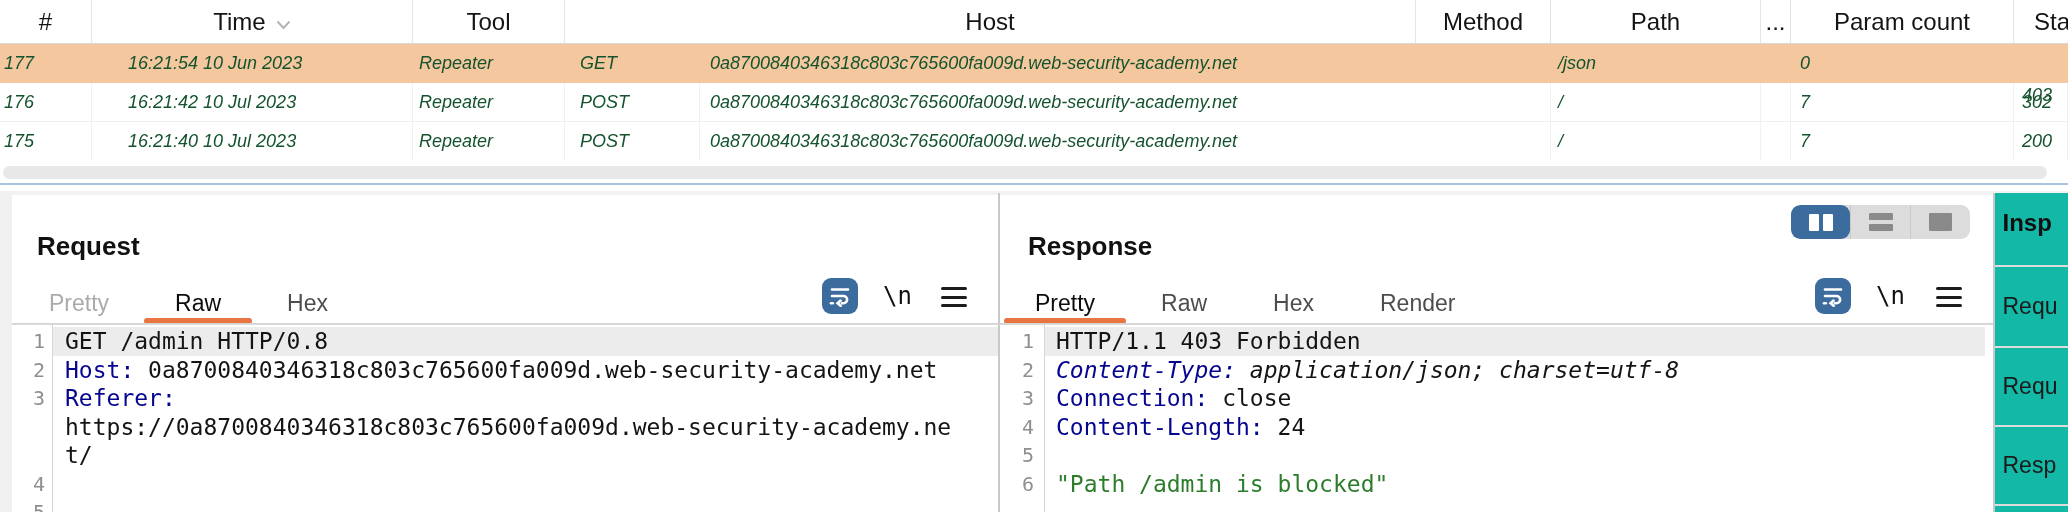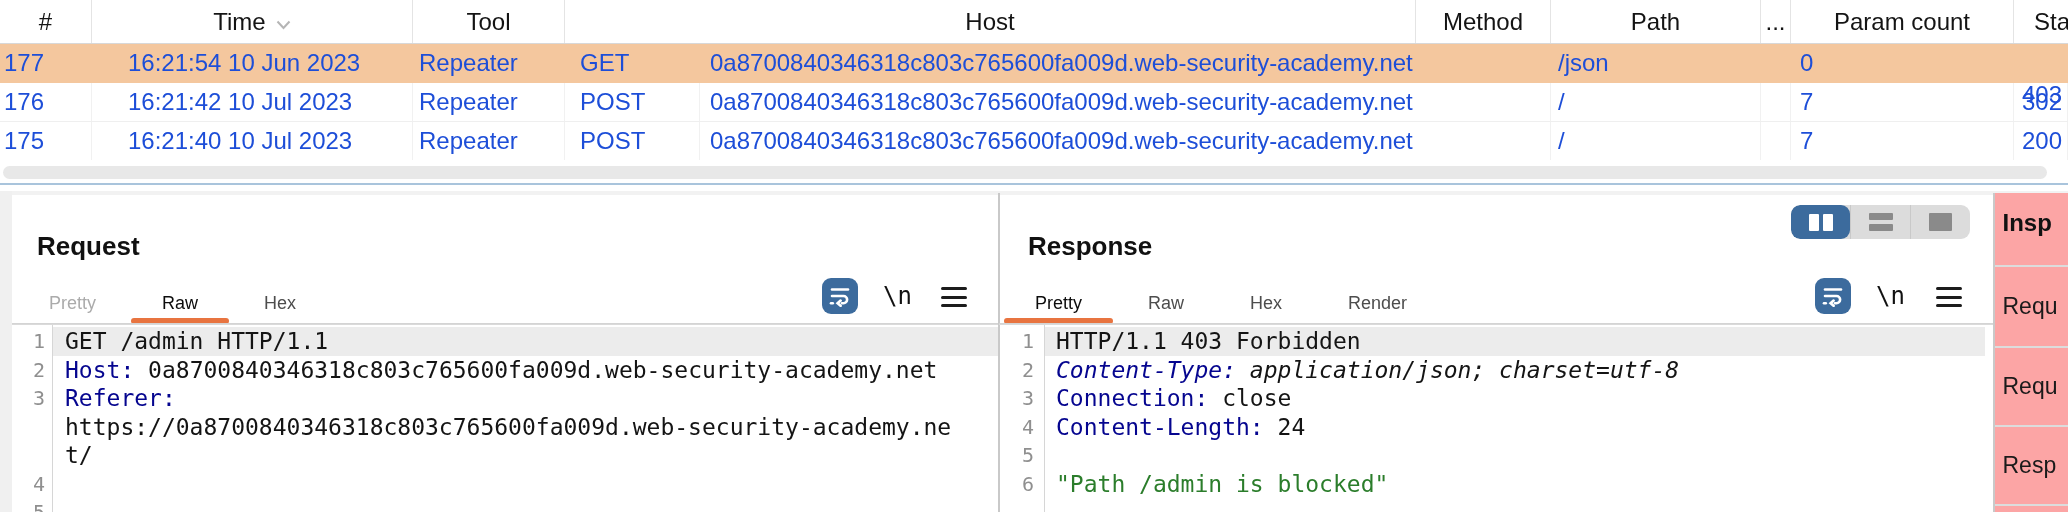--- a/index.html
+++ b/index.html
@@ -9,23 +9,23 @@
   
   #tbl-header{position:absolute;left:0;top:0;width:2068px;height:43px;
     display:flex;border-bottom:1.5px solid #d8d8d8;background:#fff;}
   .th{display:flex;align-items:center;justify-content:center;
       font-size:24px;color:#141414;border-right:1.5px solid #e4e4e4;
       box-sizing:border-box;height:100%;white-space:nowrap;overflow:hidden;}
   .th:last-child{border-right:none;justify-content:flex-start;padding-left:20px;}
   #tbl-rows{position:absolute;left:0;top:44px;width:2068px;}
   .tr{display:flex;height:38px;background:#fff;border-bottom:1px solid #efefef;}
   .tr.sel{background:#f4c79e;border-bottom:1px solid #f4c79e;}
-  .td{display:flex;align-items:center;font-size:24px;color:#1d4ed8;
+  .td{display:flex;align-items:center;font-size:18px;color:#14532d;
       box-sizing:border-box;height:100%;white-space:nowrap;overflow:hidden;
-      border-right:1px solid #f1f1f1;}
+      border-right:1px solid #f1f1f1;font-style:italic;}
   .tr.sel .td{border-right:1px solid transparent;}
   .sort-chevron{margin-left:10px;display:inline-block;}
 
   
   #hscroll{position:absolute;left:0;top:160px;width:2068px;height:23px;background:#fff;}
   #hscroll .thumb{position:absolute;left:3px;top:6px;width:2044px;height:13px;
     background:#e8e8e8;border-radius:7px;}
 
   
   #splitter{position:absolute;left:0;top:183px;width:2068px;height:8px;background:#fff;
@@ -34,21 +34,21 @@
   
   #bottom{position:absolute;left:0;top:191px;width:2068px;height:321px;background:#fff;}
   #left-strip{position:absolute;left:0;top:191px;width:12px;height:321px;background:#f0f0f0;}
   #top-strip{position:absolute;left:0;top:191px;width:2068px;height:4px;background:#f2f2f2;}
   .vdivider{position:absolute;top:193px;bottom:0;width:1.5px;background:#c9c9c9;}
 
   .panel-title{position:absolute;font-size:26px;font-weight:bold;color:#111;}
 
   
   .tabs{position:absolute;display:flex;gap:4px;height:41px;align-items:center;}
-  .tab{position:relative;padding:0 31px;font-size:18px;height:100%;
+  .tab{position:relative;padding:0 31px;font-size:23px;height:100%;
        display:flex;align-items:center;cursor:default;}
   .tab.normal{color:#4d4d4d;}
   .tab.selected{color:#0c0c0c;}
   .tab.disabled{color:#ababab;}
   .tab.selected .tab-underline{position:absolute;left:0;right:0;bottom:0;height:6px;
        border-radius:3px;background:#e87440;}
   .tabs-border{position:absolute;height:1.5px;background:#d4d4d4;}
 
   
   .wrap-btn{position:absolute;width:36px;height:36px;border-radius:9px;background:#3c6b9d;
@@ -78,21 +78,21 @@
   .ed-line{display:flex;height:28.5px;align-items:center;}
   .ed-num{text-align:right;color:#8f8f8f;font-size:20px;box-sizing:border-box;flex:none;}
   .ed-text{flex:1;white-space:pre;overflow:hidden;height:100%;display:flex;align-items:center;}
   .ed-line.sel .ed-text{background:#ececec;}
   .c-plain{color:#141414;}
   .c-name{color:#05058f;}
   .c-string{color:#2b7d2b;}
   .ed-pad{height:2px;}
 
   
-  #inspector{position:absolute;left:1994.5px;top:193px;right:0;bottom:0;background:#fca5a5;}
+  #inspector{position:absolute;left:1994.5px;top:193px;right:0;bottom:0;background:#14b8a6;}
   #inspector .ins-title{position:absolute;left:8px;top:16px;font-size:24px;font-weight:bold;color:#111;}
   .ins-sep{position:absolute;left:0;right:0;height:1.5px;background:#dcdcdc;}
   .ins-item{position:absolute;left:8px;font-size:23px;color:#1a1a1a;white-space:nowrap;}
 </style>
 </head>
 <body>
 
 <div id="stage">
 
   <div id="tbl-header">
@@ -205,21 +205,21 @@
       <span></span>
   </div>
 
   <div class="editor-top-border" style="left:12px;width:986px;"></div>
   <div id="req-editor" class="editor" style="left:12px;width:986px;">
     <div class="gutter-line" style="left:40px;"></div>
     <div class="ed-pad"></div>
     <div class="ed-lines">
         <div class="ed-line sel">
           <span class="ed-num" style="width: 40px; padding-right: 7px;">1</span>
-          <span class="ed-text" style="padding-left: 13px;"><span class="c-plain">GET /admin HTTP/1.1</span></span>
+          <span class="ed-text" style="padding-left: 13px;"><span class="c-plain">GET /admin HTTP/0.8</span></span>
         </div>
         <div class="ed-line">
           <span class="ed-num" style="width: 40px; padding-right: 7px;">2</span>
           <span class="ed-text" style="padding-left: 13px;"><span class="c-name">Host:</span><span class="c-plain"> 0a8700840346318c803c765600fa009d.web-security-academy.net</span></span>
         </div>
         <div class="ed-line">
           <span class="ed-num" style="width: 40px; padding-right: 7px;">3</span>
           <span class="ed-text" style="padding-left: 13px;"><span class="c-name">Referer:</span></span>
         </div>
         <div class="ed-line">

